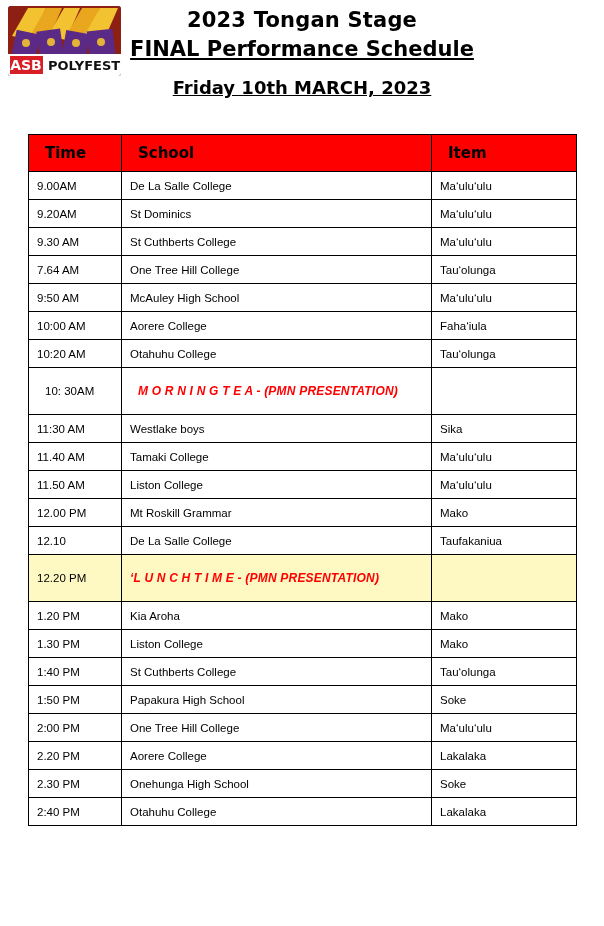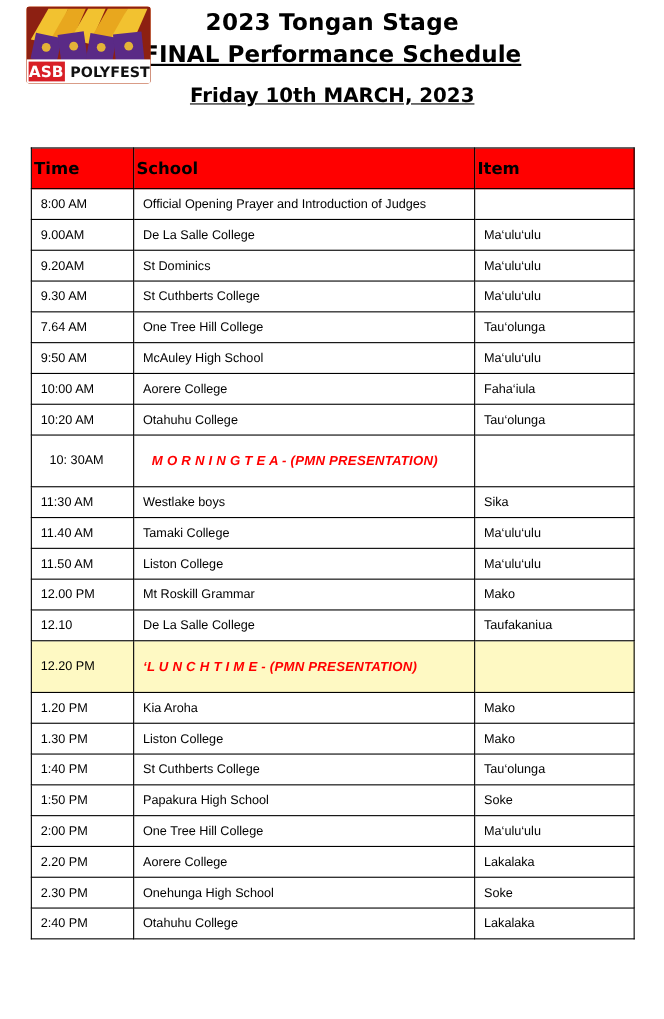--- a/index.html
+++ b/index.html
@@ -21,27 +21,27 @@
     box-sizing: border-box;
   }
 
   
   .header {
     position: relative;
     height: 122px;
   }
   .logo {
     position: absolute;
-    left: 24px;
+    left: 8px;
     top: 6px;
     width: 113px;
     height: 70px;
     border-radius: 3px;
     overflow: hidden;
-    background: #c2410c;
+    background: #0369a1;
   }
   .logo svg { display: block; }
 
   .title-block {
     text-align: center;
     padding-top: 6px;
   }
   .title-main {
     font-family: "DejaVu Sans", sans-serif;
     font-weight: bold;
@@ -95,21 +95,21 @@
     height: 17px;
   }
   table.sched thead th {
     background: #ff0000;
     color: #000;
     font-family: "DejaVu Sans", sans-serif;
     font-weight: bold;
     font-size: 15px;
     height: 26px;
     text-align: left;
-    padding-left: 2px;
+    padding-left: 16px;
   }
   td.time { font-size: 11.5px; }
   td.school { font-size: 11.5px; }
   td.item { font-size: 11.5px; }
 
   
   tr.break-morning td.school {
     color: #ff0000;
     font-style: italic;
     font-weight: bold;
@@ -184,25 +184,20 @@
       </colgroup>
       <thead>
         <tr>
           <th>Time</th>
           <th>School</th>
           <th>Item</th>
         </tr>
       </thead>
       <tbody>
           <tr>
-            <td class="time">8:00 AM</td>
-            <td class="school">Official Opening Prayer and Introduction of Judges</td>
-            <td class="item"></td>
-          </tr>
-          <tr>
             <td class="time">9.00AM</td>
             <td class="school">De La Salle College</td>
             <td class="item">Ma‘ulu‘ulu</td>
           </tr>
           <tr>
             <td class="time">9.20AM</td>
             <td class="school">St Dominics</td>
             <td class="item">Ma‘ulu‘ulu</td>
           </tr>
           <tr>

